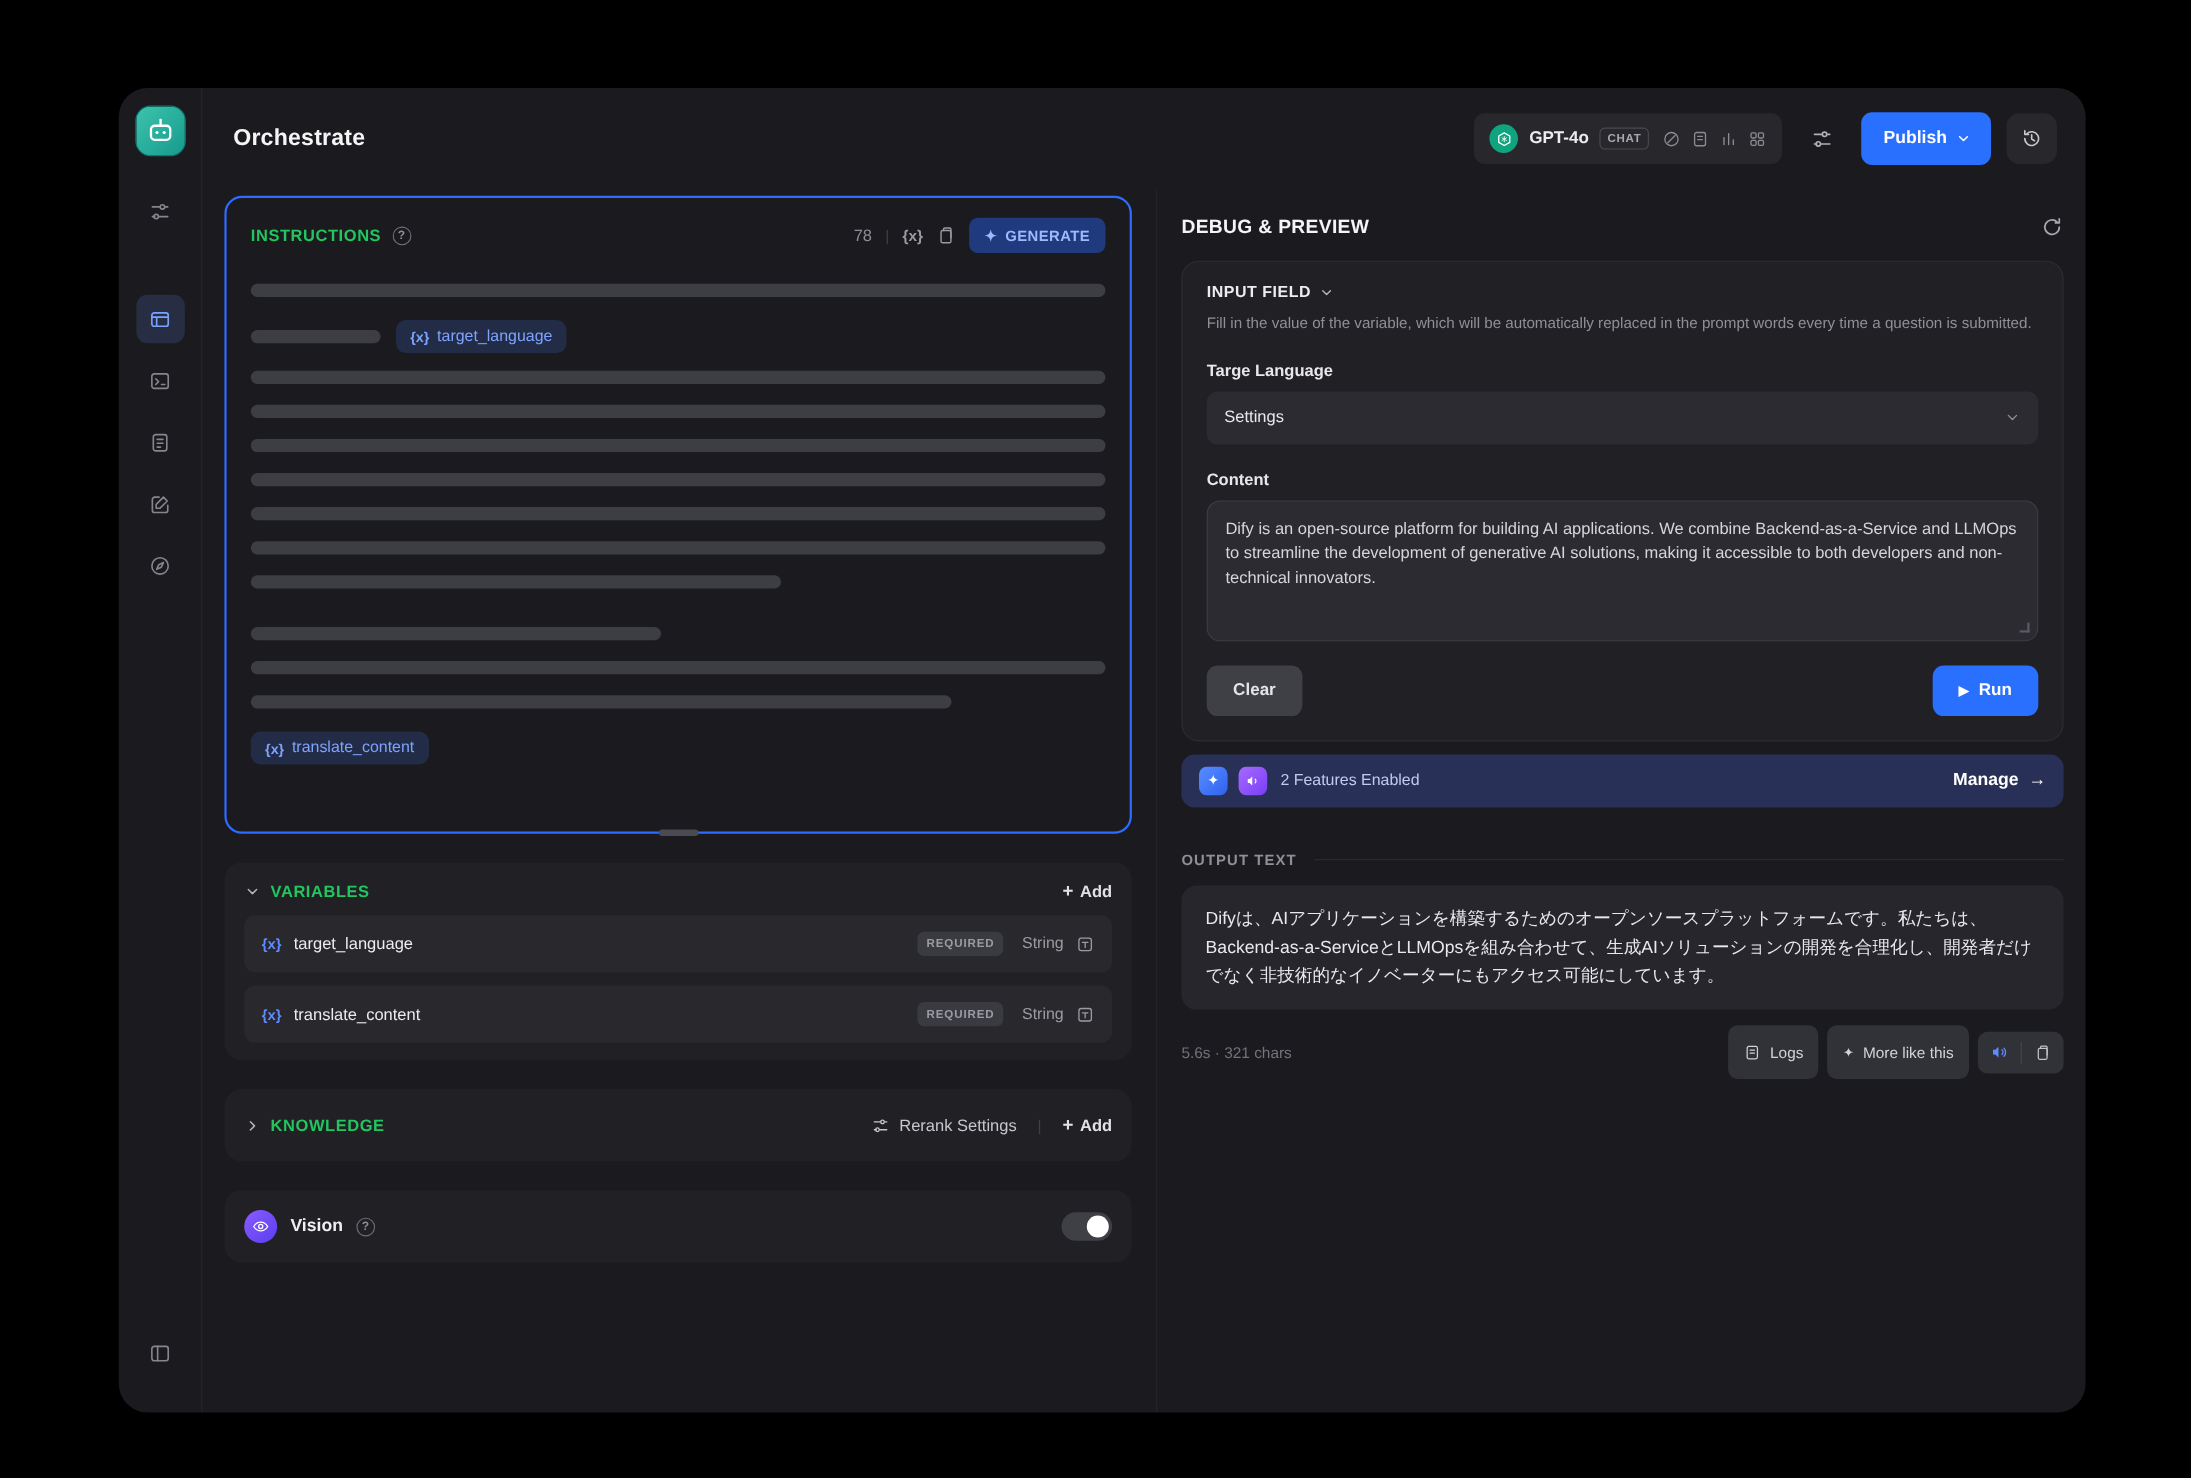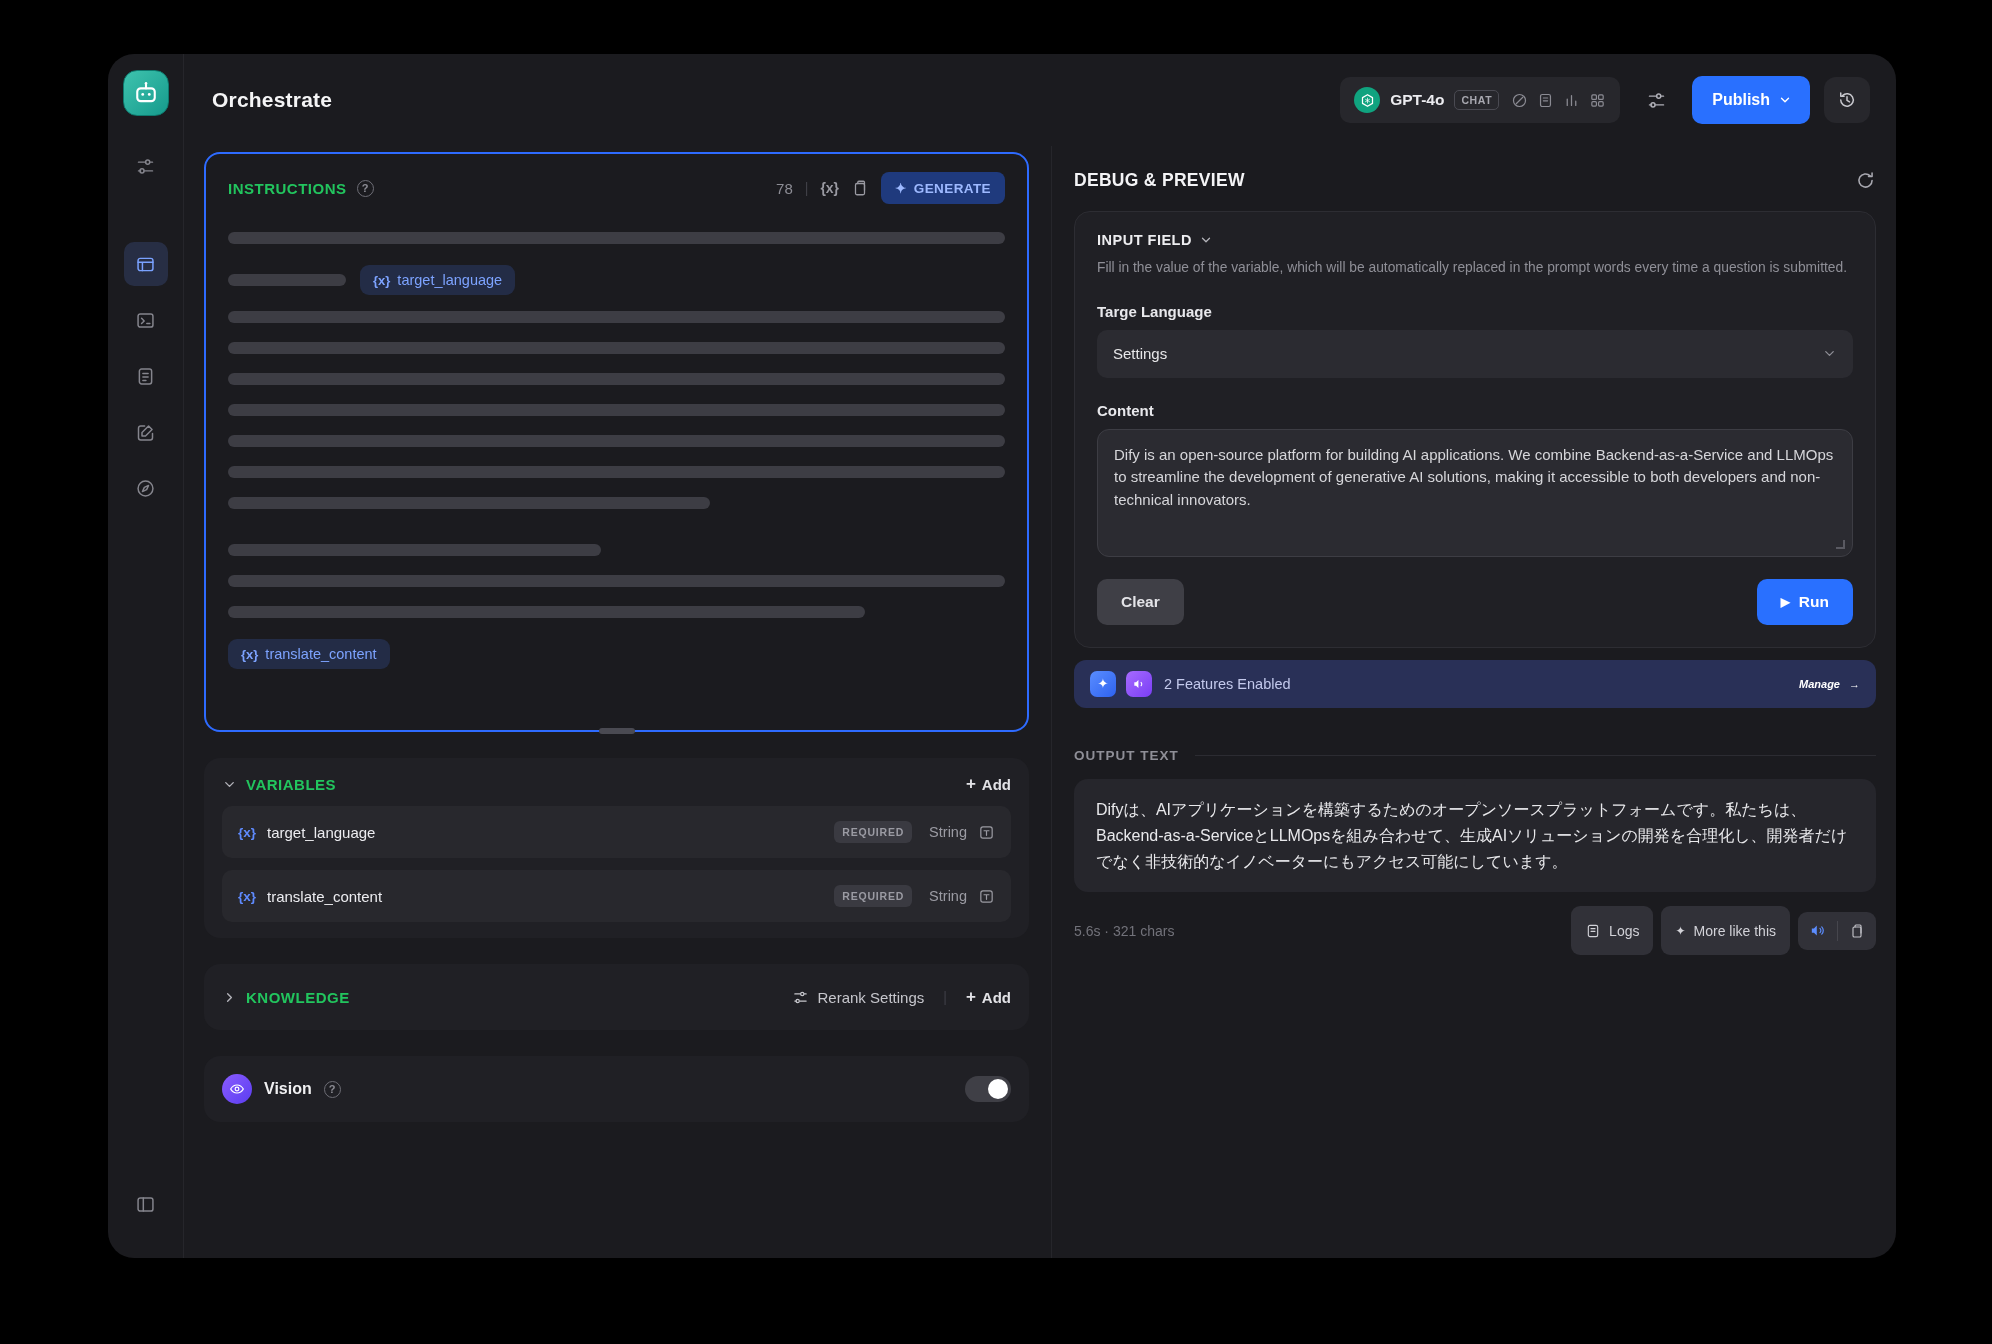--- a/index.html
+++ b/index.html
@@ -1,17 +1,17 @@
 <!DOCTYPE html>
 <html><head>
 <meta charset="utf-8">
 <style>
   * { margin:0; padding:0; box-sizing:border-box; }
   html,body { width:1992px; height:1344px; background:#000; font-family:"Liberation Sans", sans-serif; overflow:hidden; }
-  .window { position:absolute; left:108px; top:54px; width:1788px; height:1204px; background:#1b1b1f; border-radius:26px; display:flex; overflow:hidden; }
+  .window { position:absolute; left:108px; top:80px; width:1788px; height:1204px; background:#1b1b1f; border-radius:26px; display:flex; overflow:hidden; }
 
   
   .sidebar { width:76px; flex:none; border-right:1px solid #26262b; display:flex; flex-direction:column; align-items:center; padding:16px 0 20px; }
   .app-icon { width:46px; height:46px; border-radius:14px; background:linear-gradient(135deg,#3ec3ae,#169a8c); display:flex; align-items:center; justify-content:center; margin-bottom:28px; border:1px solid #0e7a6e; cursor:pointer; }
   .side-btn { width:44px; height:44px; border-radius:10px; display:flex; align-items:center; justify-content:center; color:#85858d; margin-bottom:12px; cursor:pointer; }
   .side-btn.active { background:#272e44; color:#7aa2ff; }
   .side-gap { height:42px; }
   .side-spacer { flex:1; }
   .ic { display:block; }
 
@@ -96,21 +96,21 @@
   .if-footer { margin-top:22px; display:flex; align-items:center; }
   .clear-btn { height:46px; padding:0 24px; background:#3f3f46; border:none; border-radius:10px; color:#e4e4e8; font-size:15.5px; font-weight:600; cursor:pointer; font-family:inherit; }
   .run-btn { margin-left:auto; height:46px; padding:0 24px; background:#2970ff; border:none; border-radius:10px; color:#fff; font-size:15.5px; font-weight:600; display:flex; align-items:center; gap:9px; cursor:pointer; font-family:inherit; }
   .play-glyph { font-size:12px; }
 
   .features-bar { margin-top:12px; height:48px; background:#293057; border-radius:12px; padding:0 16px; display:flex; align-items:center; gap:10px; }
   .feat-ic { width:26px; height:26px; border-radius:7px; display:flex; align-items:center; justify-content:center; color:#fff; font-size:13px; }
   .feat-ic.blue { background:linear-gradient(135deg,#5a8dff,#2e62f0); }
   .feat-ic.purple { background:linear-gradient(135deg,#a66bff,#7a3ef5); }
   .feat-label { font-size:14.5px; color:#c3c9ec; margin-left:2px; }
-  .manage-btn { margin-left:auto; display:flex; align-items:center; gap:9px; color:#fff; font-size:11px; font-weight:600; cursor:pointer;font-style:italic; }
+  .manage-btn { margin-left:auto; display:flex; align-items:center; gap:9px; color:#fff; font-size:16px; font-weight:600; cursor:pointer; }
 
   .output-head { margin-top:40px; display:flex; align-items:center; }
   .output-title { font-size:13.5px; font-weight:700; letter-spacing:1px; color:#8f8f97; }
   .hrule { flex:1; height:1px; background:#2c2c32; margin-left:16px; }
   .output-bubble { margin-top:16px; background:#26262c; border-radius:14px; padding:18px 22px; font-size:16px; line-height:1.62; color:#e9e9ec; }
   .output-meta-row { margin-top:14px; display:flex; align-items:center; }
   .meta-text { font-size:14px; color:#72727a; }
   .meta-actions { margin-left:auto; display:flex; align-items:center; gap:8px; }
   .mini-btn { height:49px; border-radius:9px; background:#313138; padding:0 14px; display:flex; align-items:center; gap:8px; color:#d2d2d8; font-size:14px; cursor:pointer; }
   .mini-btn .sparkle { font-size:12px; }

